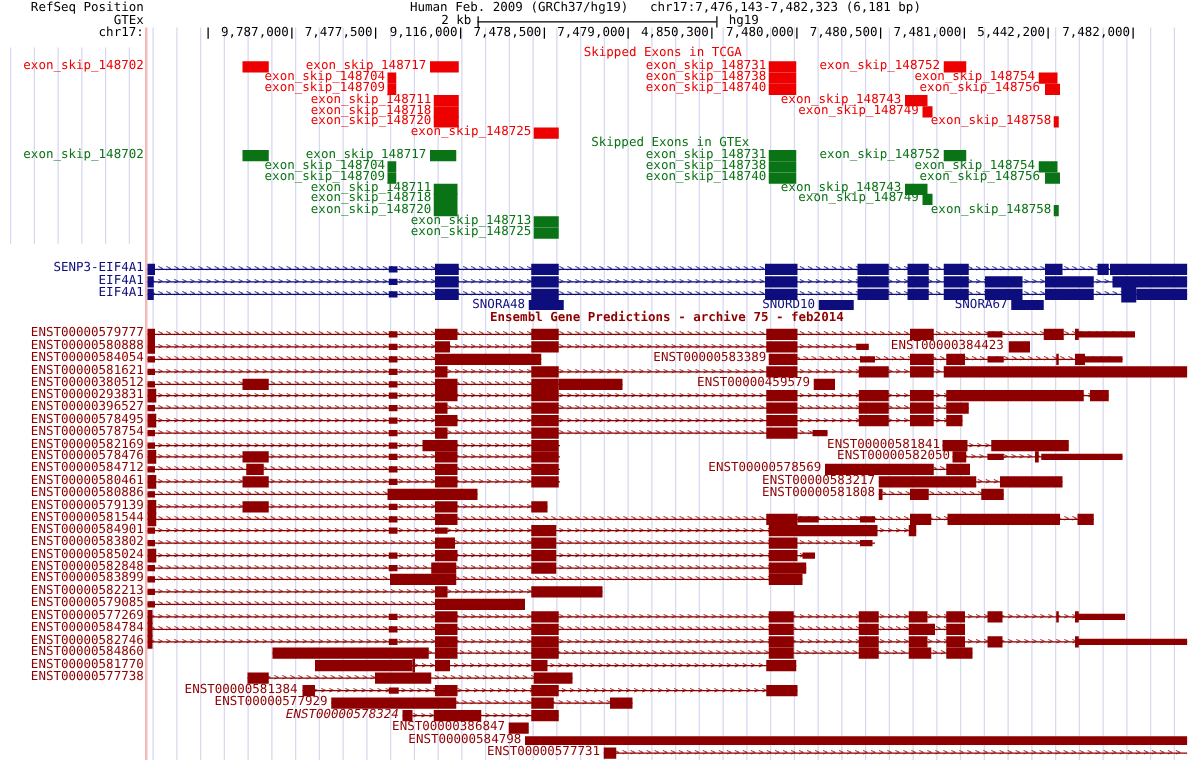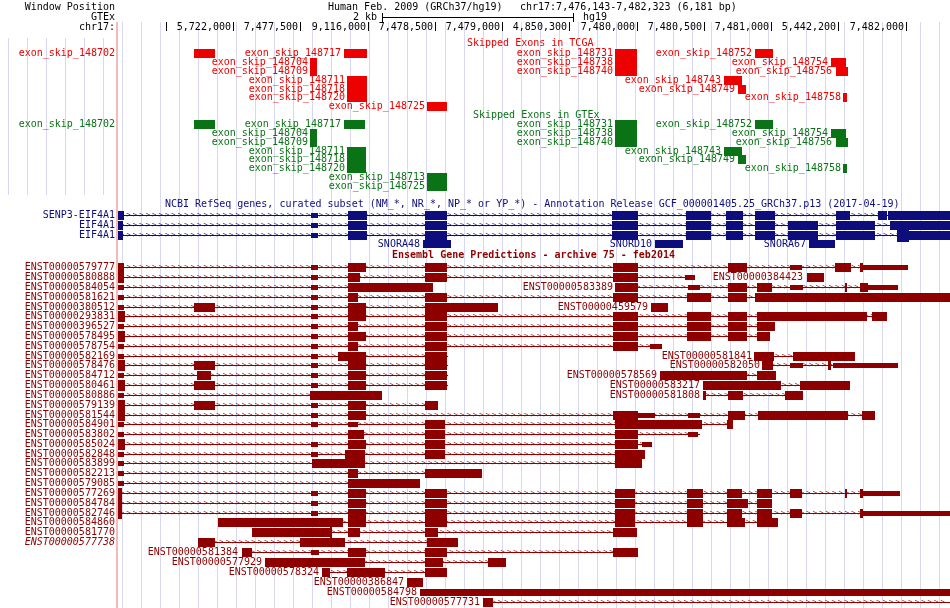--- a/index.html
+++ b/index.html
@@ -58,33 +58,33 @@
     <div class="gl" style="left: 787px; top: 22px; width: 1px; height: 586px; background: rgb(216, 216, 240);"></div>
     <div class="gl" style="left: 806px; top: 22px; width: 1px; height: 586px; background: rgb(216, 216, 240);"></div>
     <div class="gl" style="left: 825px; top: 22px; width: 1px; height: 586px; background: rgb(216, 216, 240);"></div>
     <div class="gl" style="left: 844px; top: 22px; width: 1px; height: 586px; background: rgb(216, 216, 240);"></div>
     <div class="gl" style="left: 863px; top: 22px; width: 1px; height: 586px; background: rgb(216, 216, 240);"></div>
     <div class="gl" style="left: 882px; top: 22px; width: 1px; height: 586px; background: rgb(216, 216, 240);"></div>
     <div class="gl" style="left: 901px; top: 22px; width: 1px; height: 586px; background: rgb(216, 216, 240);"></div>
     <div class="gl" style="left: 920px; top: 22px; width: 1px; height: 586px; background: rgb(216, 216, 240);"></div>
     <div class="gl" style="left: 939px; top: 22px; width: 1px; height: 586px; background: rgb(216, 216, 240);"></div>
     <div class="gl" style="left: 116px; top: 22px; width: 2px; height: 586px; background: rgb(245, 185, 185);"></div>
-    <div class="t" style="right: 835px; top: 2px; color: rgb(0, 0, 0);">Window Position</div>
+    <div class="t" style="right: 835px; top: 2px; color: rgb(0, 0, 0);">RefSeq Position</div>
     <div class="t" style="left: 328px; top: 2px; color: rgb(0, 0, 0);">Human Feb. 2009 (GRCh37/hg19)</div>
     <div class="t" style="left: 520px; top: 2px; color: rgb(0, 0, 0);">chr17:7,476,143-7,482,323 (6,181 bp)</div>
     <div class="t" style="right: 835px; top: 12px; color: rgb(0, 0, 0);">GTEx</div>
     <div class="t" style="right: 573px; top: 12px; color: rgb(0, 0, 0);">2 kb</div>
     <div class="ln" style="left: 382px; top: 17px; width: 191px; height: 1px; background: rgb(0, 0, 0);"></div>
     <div class="tk" style="left: 382px; top: 13px; width: 1px; height: 9px; background: rgb(0, 0, 0);"></div>
     <div class="tk" style="left: 573px; top: 13px; width: 1px; height: 9px; background: rgb(0, 0, 0);"></div>
     <div class="t" style="left: 583px; top: 12px; color: rgb(0, 0, 0);">hg19</div>
     <div class="t" style="right: 835px; top: 22px; color: rgb(0, 0, 0);">chr17:</div>
     <div class="tk" style="left: 166px; top: 22px; width: 1px; height: 9px; background: rgb(0, 0, 0);"></div>
     <div class="tk" style="left: 233px; top: 22px; width: 1px; height: 9px; background: rgb(0, 0, 0);"></div>
-    <div class="t" style="right: 719px; top: 22px; color: rgb(0, 0, 0);">5,722,000</div>
+    <div class="t" style="right: 719px; top: 22px; color: rgb(0, 0, 0);">9,787,000</div>
     <div class="tk" style="left: 300px; top: 22px; width: 1px; height: 9px; background: rgb(0, 0, 0);"></div>
     <div class="t" style="right: 652px; top: 22px; color: rgb(0, 0, 0);">7,477,500</div>
     <div class="tk" style="left: 368px; top: 22px; width: 1px; height: 9px; background: rgb(0, 0, 0);"></div>
     <div class="t" style="right: 584px; top: 22px; color: rgb(0, 0, 0);">9,116,000</div>
     <div class="tk" style="left: 435px; top: 22px; width: 1px; height: 9px; background: rgb(0, 0, 0);"></div>
     <div class="t" style="right: 517px; top: 22px; color: rgb(0, 0, 0);">7,478,500</div>
     <div class="tk" style="left: 502px; top: 22px; width: 1px; height: 9px; background: rgb(0, 0, 0);"></div>
     <div class="t" style="right: 450px; top: 22px; color: rgb(0, 0, 0);">7,479,000</div>
     <div class="tk" style="left: 569px; top: 22px; width: 1px; height: 9px; background: rgb(0, 0, 0);"></div>
     <div class="t" style="right: 383px; top: 22px; color: rgb(0, 0, 0);">4,850,300</div>
@@ -163,21 +163,20 @@
     <div class="t" style="right: 215px; top: 154px; color: rgb(10, 115, 21);">exon_skip_148749</div>
     <div class="bx" style="left: 738px; top: 155px; width: 8px; height: 9px; background: rgb(10, 115, 21);"></div>
     <div class="t" style="right: 605px; top: 163px; color: rgb(10, 115, 21);">exon_skip_148720</div>
     <div class="bx" style="left: 347px; top: 164px; width: 19px; height: 9px; background: rgb(10, 115, 21);"></div>
     <div class="t" style="right: 109px; top: 163px; color: rgb(10, 115, 21);">exon_skip_148758</div>
     <div class="bx" style="left: 843px; top: 164px; width: 4px; height: 9px; background: rgb(10, 115, 21);"></div>
     <div class="t" style="right: 525px; top: 172px; color: rgb(10, 115, 21);">exon_skip_148713</div>
     <div class="bx" style="left: 427px; top: 173px; width: 20px; height: 9px; background: rgb(10, 115, 21);"></div>
     <div class="t" style="right: 525px; top: 181px; color: rgb(10, 115, 21);">exon_skip_148725</div>
     <div class="bx" style="left: 427px; top: 182px; width: 20px; height: 9px; background: rgb(10, 115, 21);"></div>
-    <div class="t" style="left: 165px; top: 199px; color: rgb(13, 13, 126);">NCBI RefSeq genes, curated subset (NM_*, NR_*, NP_* or YP_*) - Annotation Release GCF_000001405.25_GRCh37.p13 (2017-04-19)</div>
     <div class="t" style="right: 835px; top: 210px; color: rgb(13, 13, 126);">SENP3-EIF4A1</div>
     <div class="ln" style="left: 118px; top: 215px; width: 832px; height: 1px; background: rgb(13, 13, 126);"></div>
     <div class="ar" style="left: 120px; top: 211px; width: 828px; color: rgb(13, 13, 126);">&gt;&gt;&gt;&gt;&gt;&gt;&gt;&gt;&gt;&gt;&gt;&gt;&gt;&gt;&gt;&gt;&gt;&gt;&gt;&gt;&gt;&gt;&gt;&gt;&gt;&gt;&gt;&gt;&gt;&gt;&gt;&gt;&gt;&gt;&gt;&gt;&gt;&gt;&gt;&gt;&gt;&gt;&gt;&gt;&gt;&gt;&gt;&gt;&gt;&gt;&gt;&gt;&gt;&gt;&gt;&gt;&gt;&gt;&gt;&gt;&gt;&gt;&gt;&gt;&gt;&gt;&gt;&gt;&gt;&gt;&gt;&gt;&gt;&gt;&gt;&gt;&gt;&gt;&gt;&gt;&gt;&gt;&gt;&gt;&gt;&gt;&gt;&gt;&gt;&gt;&gt;&gt;&gt;&gt;&gt;&gt;&gt;&gt;&gt;&gt;&gt;&gt;&gt;&gt;&gt;&gt;&gt;&gt;&gt;&gt;&gt;&gt;&gt;&gt;&gt;&gt;&gt;&gt;&gt;&gt;&gt;&gt;&gt;&gt;&gt;&gt;&gt;&gt;&gt;</div>
     <div class="bx" style="left: 118px; top: 211px; width: 6px; height: 9px; background: rgb(13, 13, 126);"></div>
     <div class="bx" style="left: 311px; top: 213px; width: 7px; height: 5px; background: rgb(13, 13, 126);"></div>
     <div class="bx" style="left: 348px; top: 211px; width: 19px; height: 9px; background: rgb(13, 13, 126);"></div>
     <div class="bx" style="left: 425px; top: 211px; width: 22px; height: 9px; background: rgb(13, 13, 126);"></div>
     <div class="bx" style="left: 612px; top: 211px; width: 26px; height: 9px; background: rgb(13, 13, 126);"></div>
     <div class="bx" style="left: 686px; top: 211px; width: 25px; height: 9px; background: rgb(13, 13, 126);"></div>
     <div class="bx" style="left: 726px; top: 211px; width: 17px; height: 9px; background: rgb(13, 13, 126);"></div>
@@ -513,41 +512,41 @@
     <div class="bx" style="left: 727px; top: 518px; width: 18px; height: 9px; background: rgb(142, 0, 0);"></div>
     <div class="bx" style="left: 757px; top: 518px; width: 21px; height: 9px; background: rgb(142, 0, 0);"></div>
     <div class="t" style="right: 835px; top: 527px; color: rgb(142, 0, 0);">ENST00000581770</div>
     <div class="ln" style="left: 252px; top: 532px; width: 385px; height: 1px; background: rgb(142, 0, 0);"></div>
     <div class="ar" style="left: 254px; top: 528px; width: 381px; color: rgb(142, 0, 0);">&gt;&gt;&gt;&gt;&gt;&gt;&gt;&gt;&gt;&gt;&gt;&gt;&gt;&gt;&gt;&gt;&gt;&gt;&gt;&gt;&gt;&gt;&gt;&gt;&gt;&gt;&gt;&gt;&gt;&gt;&gt;&gt;&gt;&gt;&gt;&gt;&gt;&gt;&gt;&gt;&gt;&gt;&gt;&gt;&gt;&gt;&gt;&gt;&gt;&gt;&gt;&gt;&gt;&gt;&gt;&gt;&gt;&gt;&gt;</div>
     <div class="bx" style="left: 252px; top: 528px; width: 78px; height: 9px; background: rgb(142, 0, 0);"></div>
     <div class="bx" style="left: 330px; top: 527px; width: 2px; height: 11px; background: rgb(142, 0, 0);"></div>
     <div class="bx" style="left: 348px; top: 528px; width: 12px; height: 9px; background: rgb(142, 0, 0);"></div>
     <div class="bx" style="left: 425px; top: 528px; width: 13px; height: 9px; background: rgb(142, 0, 0);"></div>
     <div class="bx" style="left: 613px; top: 528px; width: 24px; height: 9px; background: rgb(142, 0, 0);"></div>
-    <div class="t" style="right: 835px; top: 537px; color: rgb(142, 0, 0); font-style: italic;">ENST00000577738</div>
+    <div class="t" style="right: 835px; top: 537px; color: rgb(142, 0, 0);">ENST00000577738</div>
     <div class="ln" style="left: 198px; top: 542px; width: 260px; height: 1px; background: rgb(142, 0, 0);"></div>
     <div class="ar" style="left: 200px; top: 538px; width: 256px; color: rgb(142, 0, 0);">&gt;&gt;&gt;&gt;&gt;&gt;&gt;&gt;&gt;&gt;&gt;&gt;&gt;&gt;&gt;&gt;&gt;&gt;&gt;&gt;&gt;&gt;&gt;&gt;&gt;&gt;&gt;&gt;&gt;&gt;&gt;&gt;&gt;&gt;&gt;&gt;&gt;&gt;&gt;&gt;</div>
     <div class="bx" style="left: 198px; top: 538px; width: 17px; height: 9px; background: rgb(142, 0, 0);"></div>
     <div class="bx" style="left: 300px; top: 538px; width: 45px; height: 9px; background: rgb(142, 0, 0);"></div>
     <div class="bx" style="left: 427px; top: 538px; width: 31px; height: 9px; background: rgb(142, 0, 0);"></div>
     <div class="t" style="right: 712px; top: 547px; color: rgb(142, 0, 0);">ENST00000581384</div>
     <div class="ln" style="left: 242px; top: 552px; width: 396px; height: 1px; background: rgb(142, 0, 0);"></div>
     <div class="ar" style="left: 244px; top: 548px; width: 392px; color: rgb(142, 0, 0);">&gt;&gt;&gt;&gt;&gt;&gt;&gt;&gt;&gt;&gt;&gt;&gt;&gt;&gt;&gt;&gt;&gt;&gt;&gt;&gt;&gt;&gt;&gt;&gt;&gt;&gt;&gt;&gt;&gt;&gt;&gt;&gt;&gt;&gt;&gt;&gt;&gt;&gt;&gt;&gt;&gt;&gt;&gt;&gt;&gt;&gt;&gt;&gt;&gt;&gt;&gt;&gt;&gt;&gt;&gt;&gt;&gt;&gt;&gt;&gt;&gt;</div>
     <div class="bx" style="left: 242px; top: 548px; width: 10px; height: 9px; background: rgb(142, 0, 0);"></div>
     <div class="bx" style="left: 311px; top: 550px; width: 8px; height: 5px; background: rgb(142, 0, 0);"></div>
     <div class="bx" style="left: 348px; top: 548px; width: 18px; height: 9px; background: rgb(142, 0, 0);"></div>
     <div class="bx" style="left: 425px; top: 548px; width: 22px; height: 9px; background: rgb(142, 0, 0);"></div>
     <div class="bx" style="left: 613px; top: 548px; width: 25px; height: 9px; background: rgb(142, 0, 0);"></div>
     <div class="t" style="right: 688px; top: 557px; color: rgb(142, 0, 0);">ENST00000577929</div>
     <div class="ln" style="left: 265px; top: 562px; width: 241px; height: 1px; background: rgb(142, 0, 0);"></div>
     <div class="ar" style="left: 267px; top: 558px; width: 237px; color: rgb(142, 0, 0);">&gt;&gt;&gt;&gt;&gt;&gt;&gt;&gt;&gt;&gt;&gt;&gt;&gt;&gt;&gt;&gt;&gt;&gt;&gt;&gt;&gt;&gt;&gt;&gt;&gt;&gt;&gt;&gt;&gt;&gt;&gt;&gt;&gt;&gt;&gt;&gt;&gt;</div>
     <div class="bx" style="left: 265px; top: 558px; width: 100px; height: 9px; background: rgb(142, 0, 0);"></div>
     <div class="bx" style="left: 425px; top: 558px; width: 18px; height: 9px; background: rgb(142, 0, 0);"></div>
     <div class="bx" style="left: 488px; top: 558px; width: 18px; height: 9px; background: rgb(142, 0, 0);"></div>
-    <div class="t" style="right: 631px; top: 567px; color: rgb(142, 0, 0);">ENST00000578324</div>
+    <div class="t" style="right: 631px; top: 567px; color: rgb(142, 0, 0); font-style: italic;">ENST00000578324</div>
     <div class="ln" style="left: 322px; top: 572px; width: 125px; height: 1px; background: rgb(142, 0, 0);"></div>
     <div class="ar" style="left: 324px; top: 568px; width: 121px; color: rgb(142, 0, 0);">&gt;&gt;&gt;&gt;&gt;&gt;&gt;&gt;&gt;&gt;&gt;&gt;&gt;&gt;&gt;&gt;&gt;&gt;</div>
     <div class="bx" style="left: 322px; top: 568px; width: 8px; height: 9px; background: rgb(142, 0, 0);"></div>
     <div class="bx" style="left: 347px; top: 568px; width: 38px; height: 9px; background: rgb(142, 0, 0);"></div>
     <div class="bx" style="left: 425px; top: 568px; width: 22px; height: 9px; background: rgb(142, 0, 0);"></div>
     <div class="t" style="right: 546px; top: 577px; color: rgb(142, 0, 0);">ENST00000386847</div>
     <div class="bx" style="left: 407px; top: 578px; width: 16px; height: 9px; background: rgb(142, 0, 0);"></div>
     <div class="t" style="right: 533px; top: 587px; color: rgb(142, 0, 0);">ENST00000584798</div>
     <div class="bx" style="left: 420px; top: 589px; width: 530px; height: 7px; background: rgb(142, 0, 0);"></div>
     <div class="t" style="right: 470px; top: 597px; color: rgb(142, 0, 0);">ENST00000577731</div>

